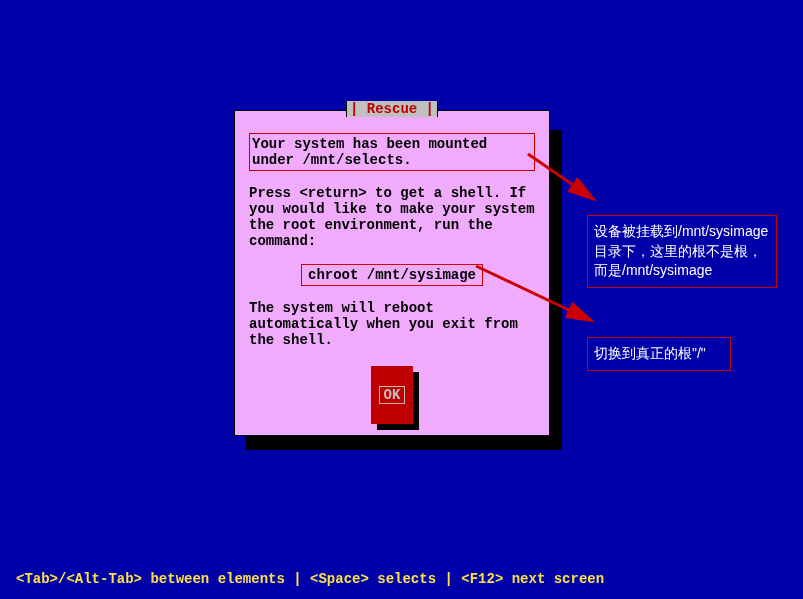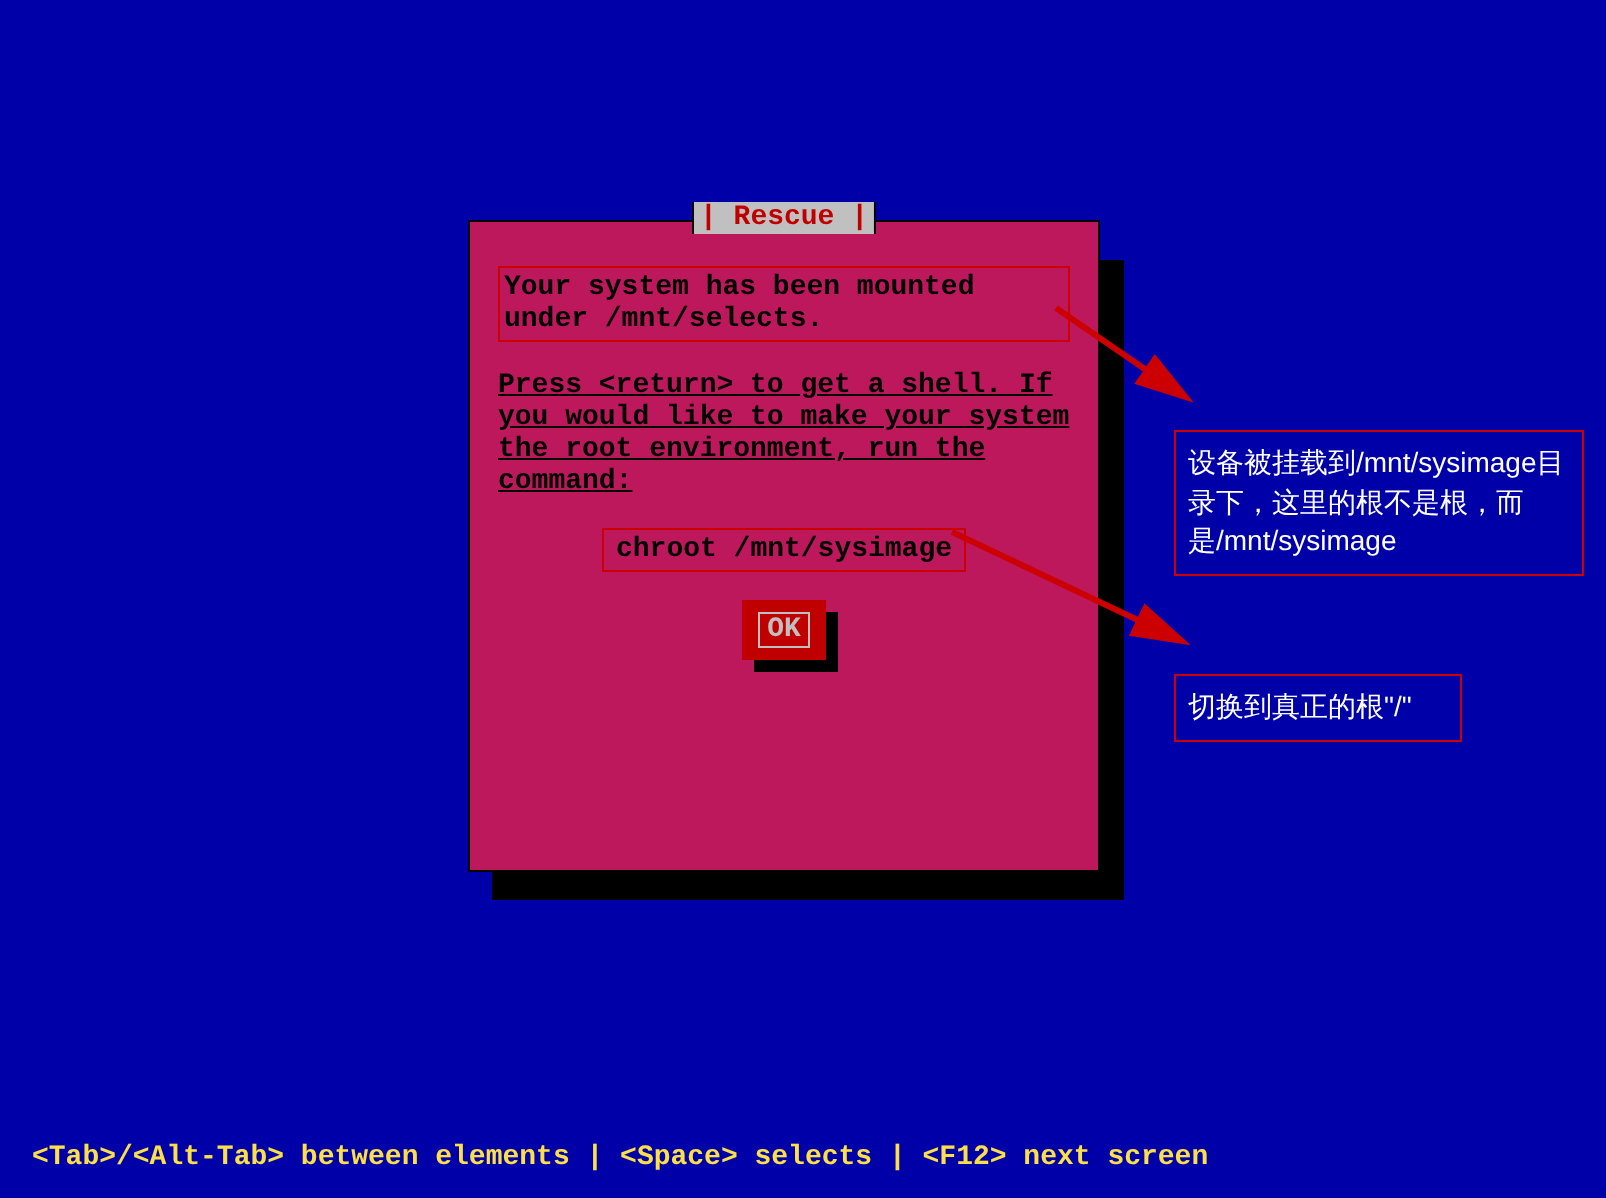--- a/index.html
+++ b/index.html
@@ -20,21 +20,21 @@
     width: 316px;
     height: 320px;
     background: #000;
   }
   .dialog {
     position: absolute;
     left: 234px;
     top: 110px;
     width: 316px;
     height: 326px;
-    background: #be185d;
+    background: #f0abfc;
     border: 1px solid #000;
   }
   .dialog-title {
     position: absolute;
     left: 50%;
     top: -10px;
     transform: translateX(-50%);
     background: #c0c0c0;
     color: #c00000;
     padding: 0 3px;
@@ -48,21 +48,20 @@
   }
   .mount-box {
     border: 1px solid #c00;
     padding: 2px 2px;
     margin-bottom: 14px;
     line-height: 1.15;
   }
   .para {
     margin-bottom: 14px;
     line-height: 1.15;
-    text-decoration: underline;
   }
   .cmd-row {
     text-align: center;
     margin-bottom: 14px;
   }
   .cmd-box {
     border: 1px solid #c00;
     padding: 2px 6px;
     display: inline-block;
   }
@@ -85,39 +84,39 @@
     width: 100%;
     height: 100%;
     background: #000;
     z-index: 0;
   }
   .ok-outer {
     position: relative;
     z-index: 1;
     display: inline-block;
     background: #c00000;
-    padding: 6px 8px;
+    padding: 20px 8px;
   }
   .ok-inner {
     border: 1px solid #c0c0c0;
     color: #c0c0c0;
     padding: 0 4px;
     font-weight: bold;
   }
   .annotation {
     position: absolute;
     border: 1px solid #c00;
     color: #fff;
     font-family: sans-serif;
     font-size: 14px;
     font-weight: normal;
     padding: 6px 6px;
     line-height: 1.4;
   }
-  .anno1 { left: 587px; top: 215px; width: 205px; }
+  .anno1 { left: 587px; top: 215px; width: 190px; }
   .anno2 { left: 587px; top: 337px; width: 144px; }
   .arrow {
     position: absolute;
   }
   .statusbar {
     position: absolute;
     left: 16px;
     bottom: 12px;
     color: #fde047;
     font-weight: bold;
@@ -133,20 +132,21 @@
   <div class="dialog-body">
     <div class="mount-box">
       <span>Your system has been mounted under /mnt/selects.</span>
     </div>
     <div class="para">Press &lt;return&gt; to get a shell. If you would like to make your system the root environment, run the command:</div>
     <div class="cmd-row">
       <span class="cmd-box">
         <span>chroot /mnt/sysimage</span>
       </span>
     </div>
+    <div class="reboot-para">The system will reboot automatically when you exit from the shell.</div>
     <div class="ok-wrap">
       <div class="ok-shadow">
         <div class="ok-outer">
           <div class="ok-inner">OK</div>
         </div>
       </div>
     </div>
   </div>
 </div>
 

